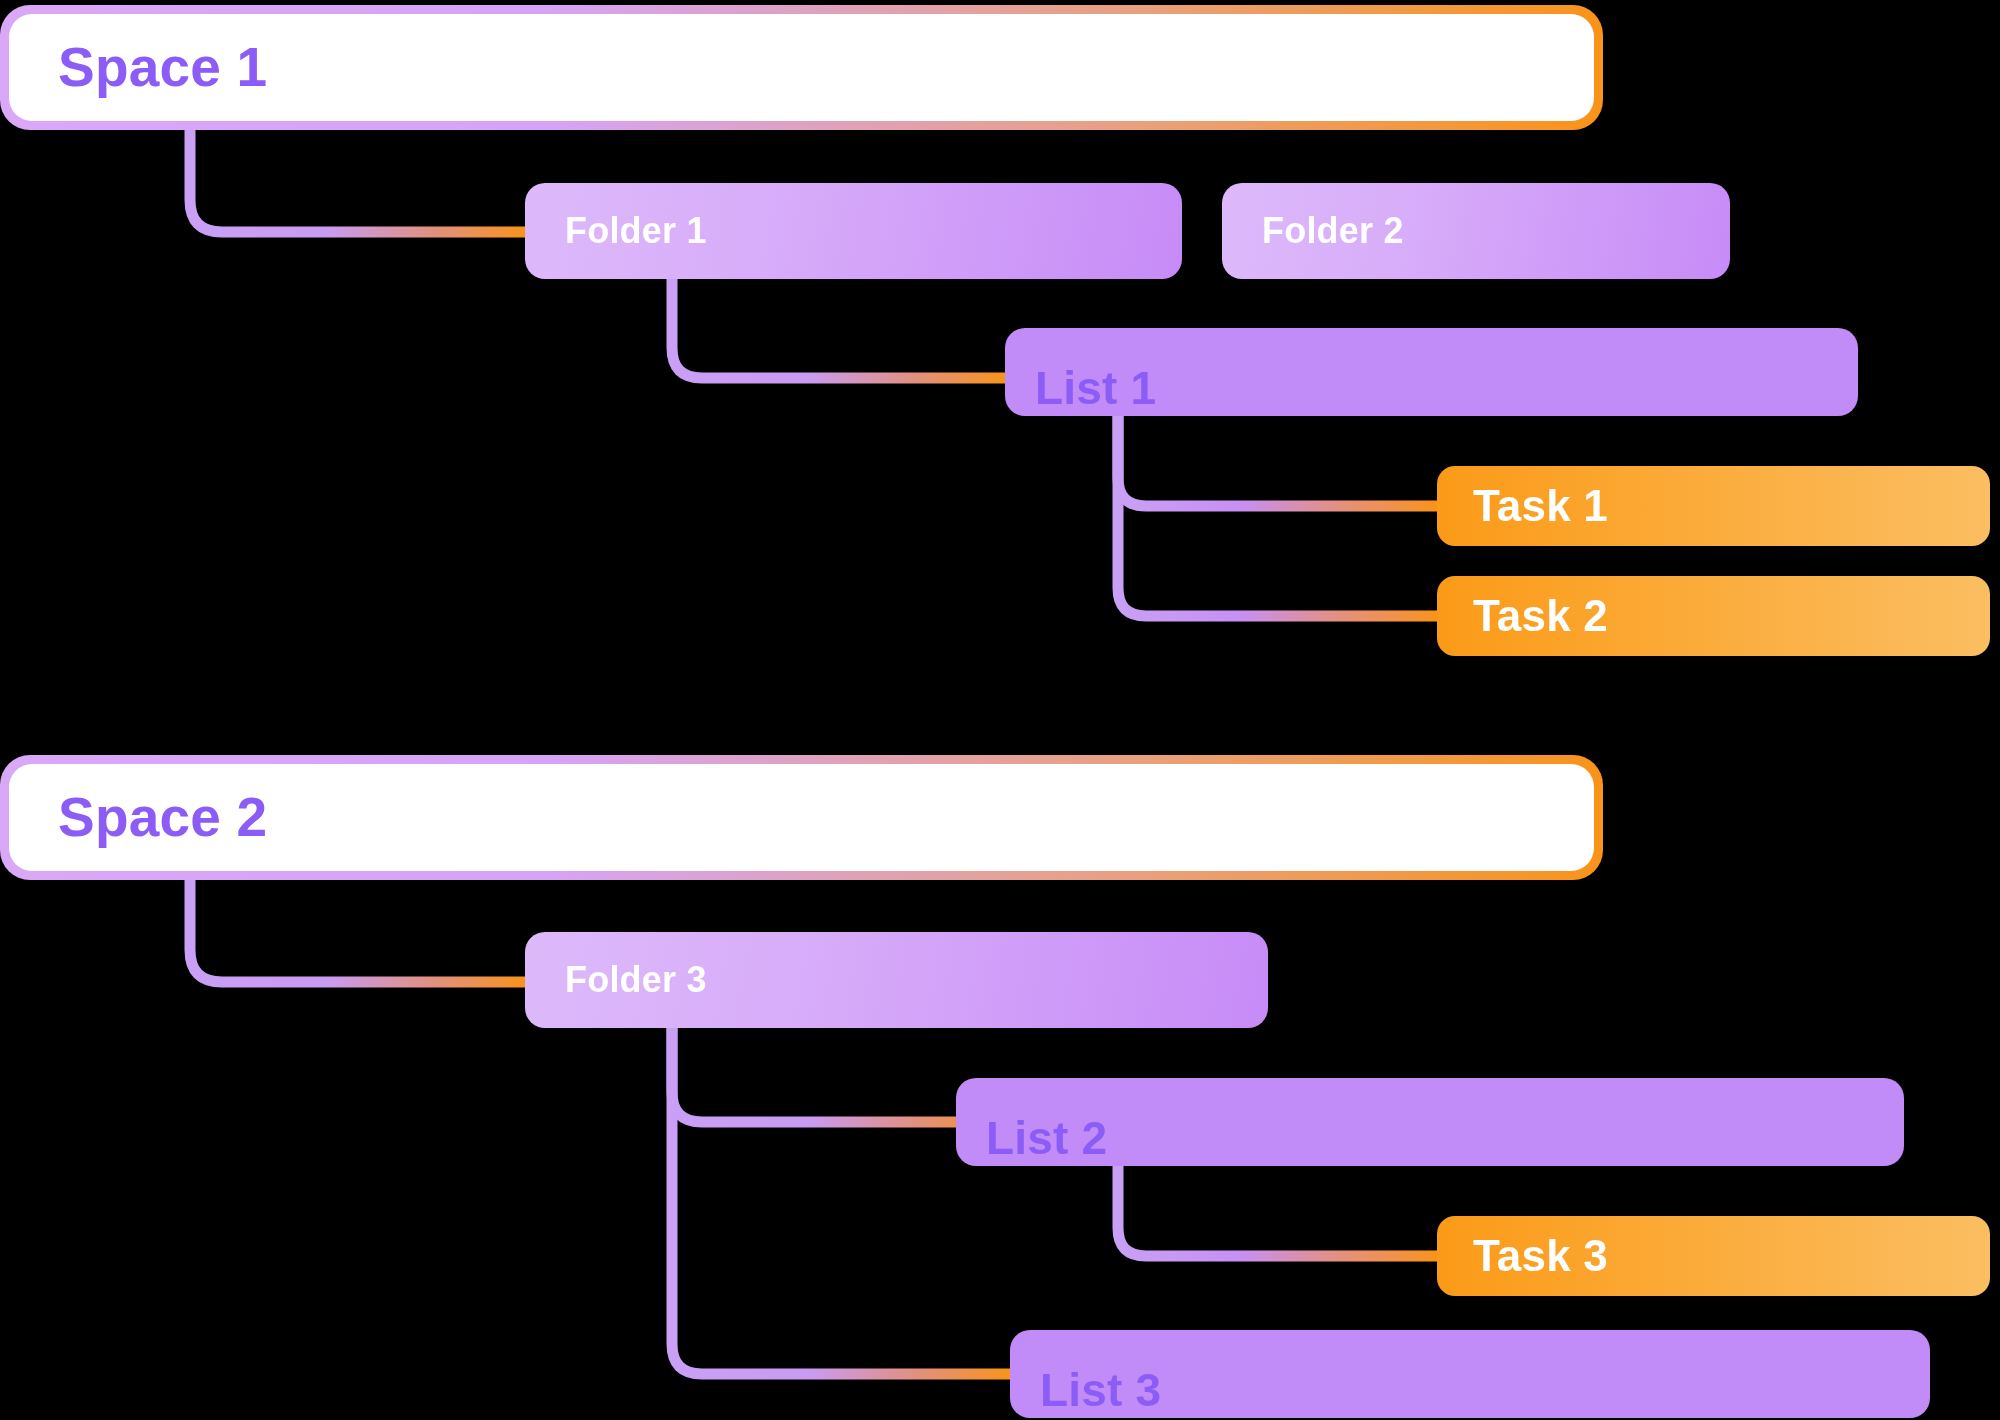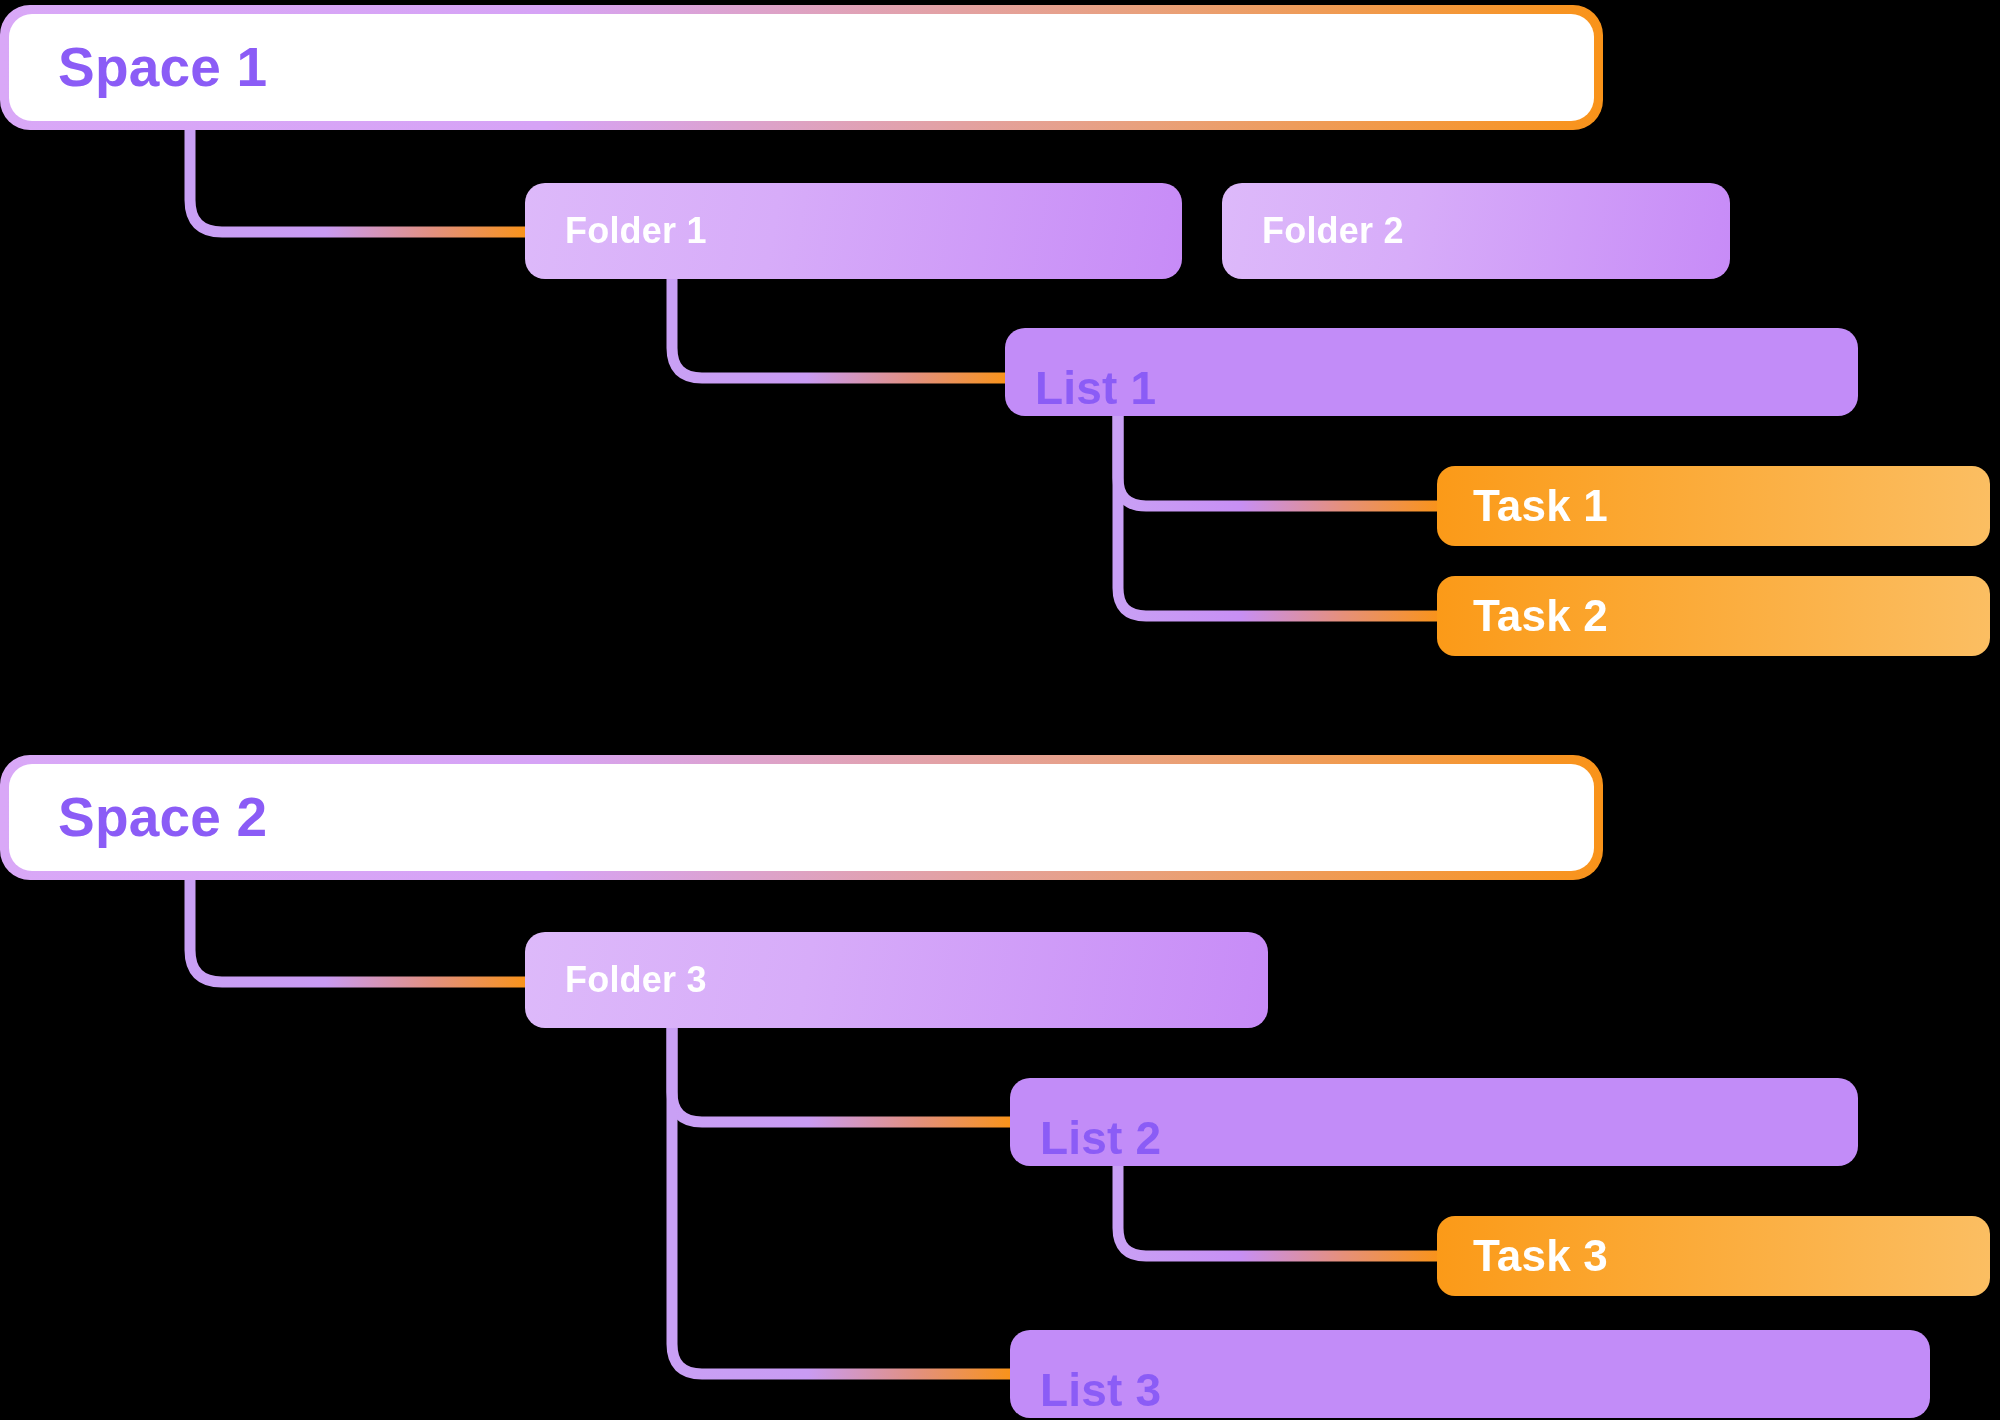--- a/index.html
+++ b/index.html
@@ -211,21 +211,21 @@
   <div class="node space" style="left:0px; top:755px; width:1603px; height:125px;">
     <div class="inner">
       <span class="label">Space 2</span>
     </div>
   </div>
 
   <div class="node folder" style="left:525px; top:932px; width:743px; height:96px;">
     <span class="label">Folder 3</span>
   </div>
 
-  <div class="node list" style="left:1010px; top:1078px; width:848px; height:88px;text-align:center;">
+  <div class="node list" style="left:956px; top:1078px; width:948px; height:88px;text-align:center;">
     <span class="label">List 2</span>
   </div>
 
   <div class="node task" style="left:1437px; top:1216px; width:553px; height:80px;">
     <span class="label">Task 3</span>
   </div>
 
   <div class="node list" style="left:1010px; top:1330px; width:920px; height:88px;">
     <span class="label">List 3</span>
   </div>

